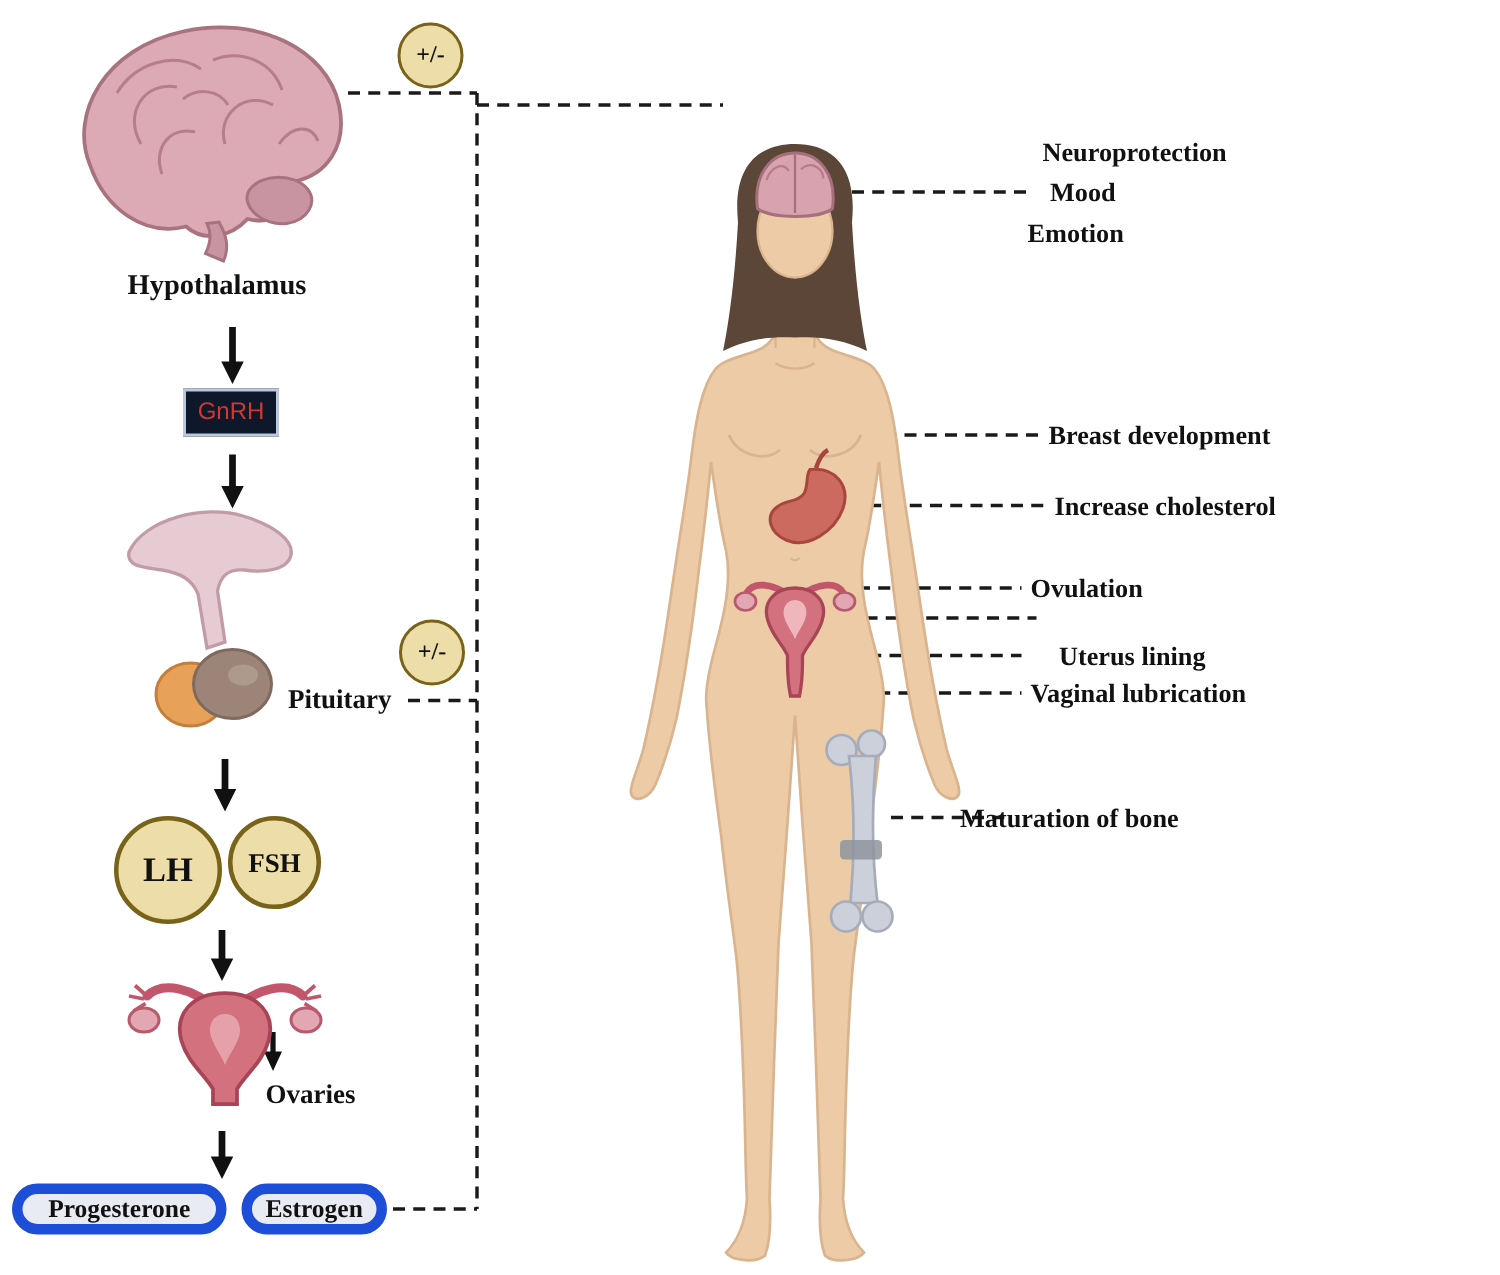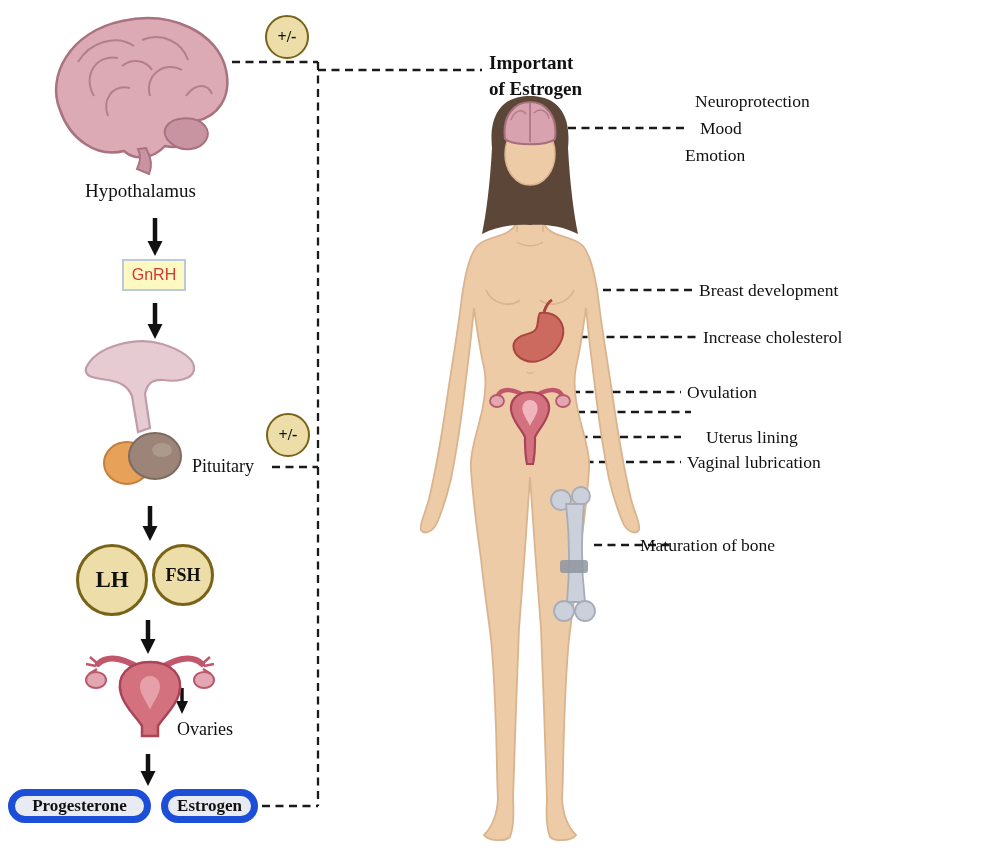--- a/index.html
+++ b/index.html
@@ -1,34 +1,34 @@
 <!DOCTYPE html>
 <html><head>
 <meta charset="utf-8">
 <style>
   * { margin:0; padding:0; box-sizing:border-box; }
   html,body { background:#ffffff; }
   body { font-family:"Liberation Serif","DejaVu Serif",serif; color:#111; }
   .canvas { position:relative; width:1000px; height:850px; background:#fff; overflow:hidden; }
   .abs { position:absolute; left:0; top:0; }
-  .lbl { position:absolute; font-weight:normal; font-size:17.5px; line-height:22px; white-space:nowrap; color:#111;text-align:center; }
+  .lbl { position:absolute; font-weight:bold; font-size:17.5px; line-height:22px; white-space:nowrap; color:#111;text-align:center; }
   .circle {
     position:absolute; border-radius:50%;
     background:#EDDDA9; border:2.5px solid #796319;
     display:flex; align-items:center; justify-content:center;
     font-weight:bold; color:#111; font-family:"Liberation Serif",serif;
   }
   .pill {
     position:absolute; background:#E9EBF2; border:7px solid #1d4ed8; border-radius:17px;
     display:flex; align-items:center; justify-content:center;
     font-weight:bold; font-size:17px; color:#111; white-space:nowrap;
   }
   .gnrh-box {
     position:absolute; left:122px; top:259px; width:64px; height:32px;
-    background:#fef9c3; border:2px solid #B9C9DE;
+    background:#0f172a; border:2px solid #B9C9DE;
     display:flex; align-items:center; justify-content:center;
     color:#D23732; font-size:16px; font-family:"Liberation Sans",sans-serif;
   }
   .title {
     position:absolute; left:489px; top:50px; font-size:19px; font-weight:bold;
     line-height:26px; white-space:nowrap;
   }
 </style>
 </head>
 <body>
@@ -153,24 +153,20 @@
   <div class="circle" style="left:152px; top:544px; width:62px; height:62px; font-size:18px; border-width:3px;">FSH</div>
 
   <div class="circle" style="left:76px; top:544px; width:72px; height:72px; font-size:23px; border-width:3px;">LH</div>
 
   <div class="lbl" style="left:177px; top:718px; font-size:18px;">Ovaries</div>
 
   <div class="pill" style="left:8px; top:789px; width:143px; height:34px;">Progesterone</div>
 
   <div class="pill" style="left:161px; top:789px; width:97px; height:34px;">Estrogen</div>
 
-  <div class="title">
-    <div>Important</div>
-    <div>of Estrogen</div>
-  </div>
 
   <div class="lbl" style="left:695px; top:90px;">Neuroprotection</div>
   <div class="lbl" style="left:700px; top:117px;">Mood</div>
   <div class="lbl" style="left:685px; top:144px;">Emotion</div>
   <div class="lbl" style="left:699px; top:279px;">Breast development</div>
   <div class="lbl" style="left:703px; top:326px;">Increase cholesterol</div>
   <div class="lbl" style="left:687px; top:381px;">Ovulation</div>
   <div class="lbl" style="left:706px; top:426px;">Uterus lining</div>
   <div class="lbl" style="left:687px; top:451px;">Vaginal lubrication</div>
   <div class="lbl" style="left:640px; top:534px;">Maturation of bone</div>

